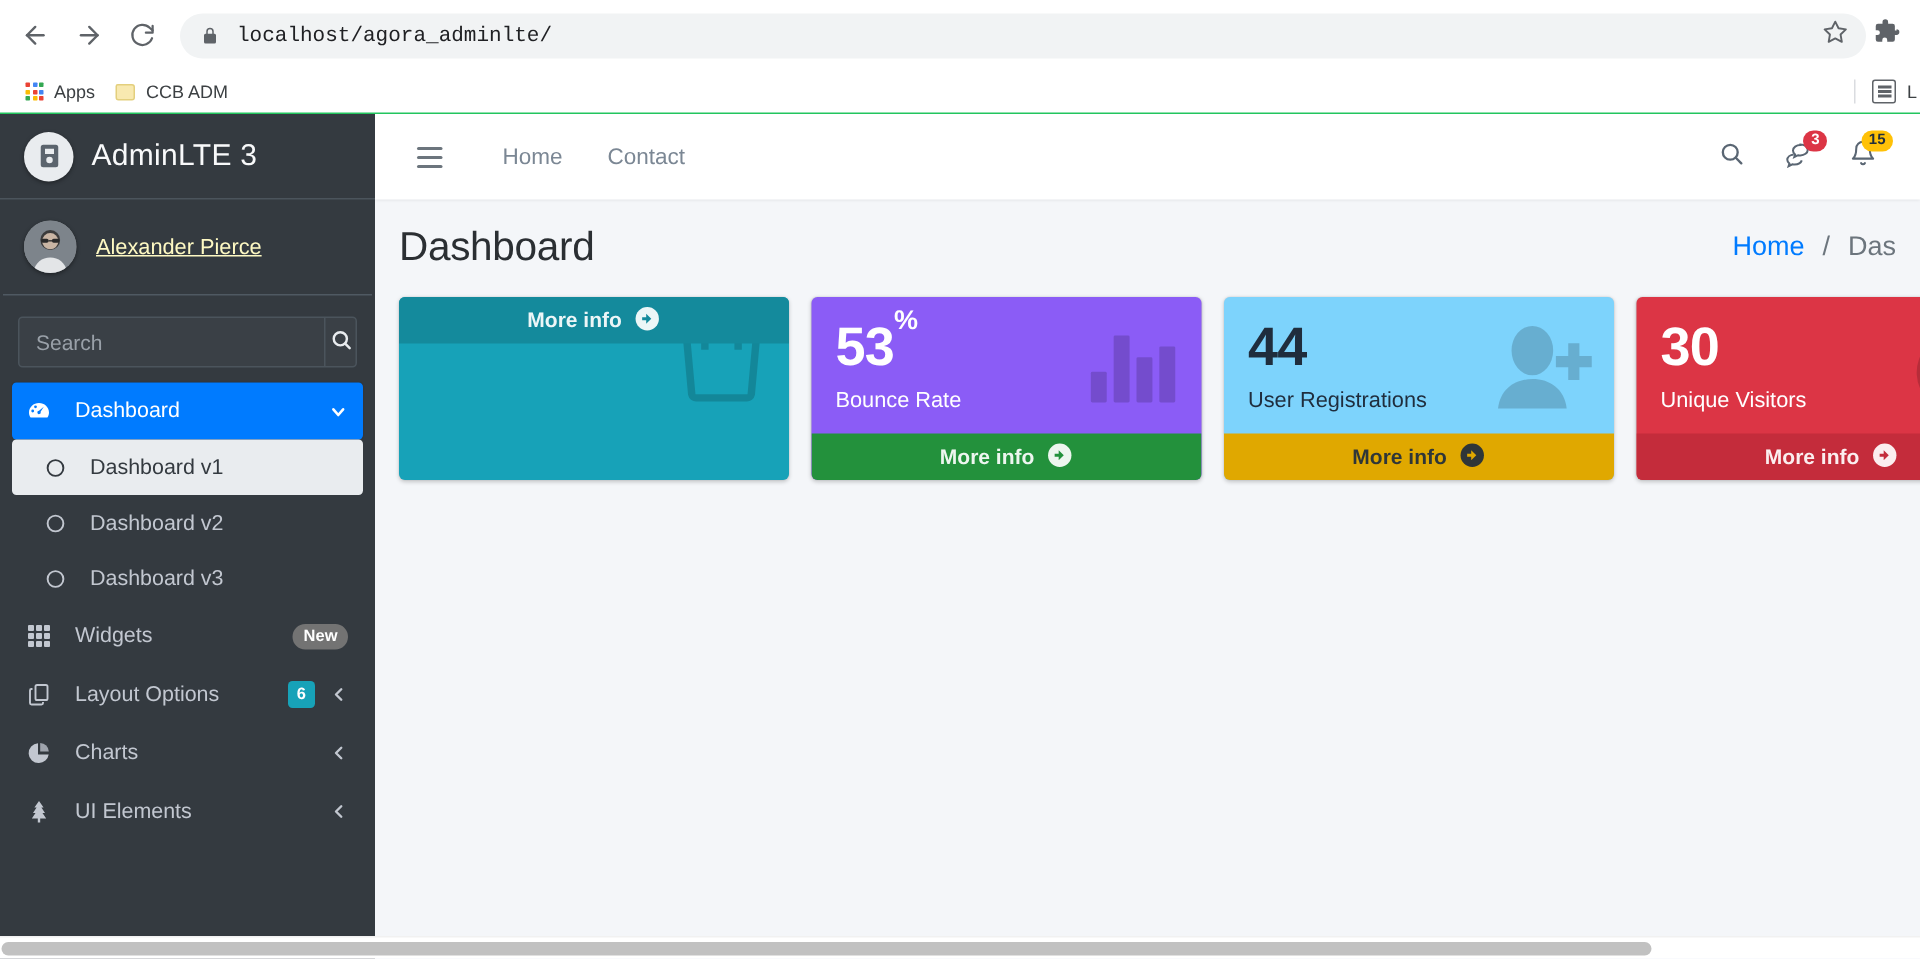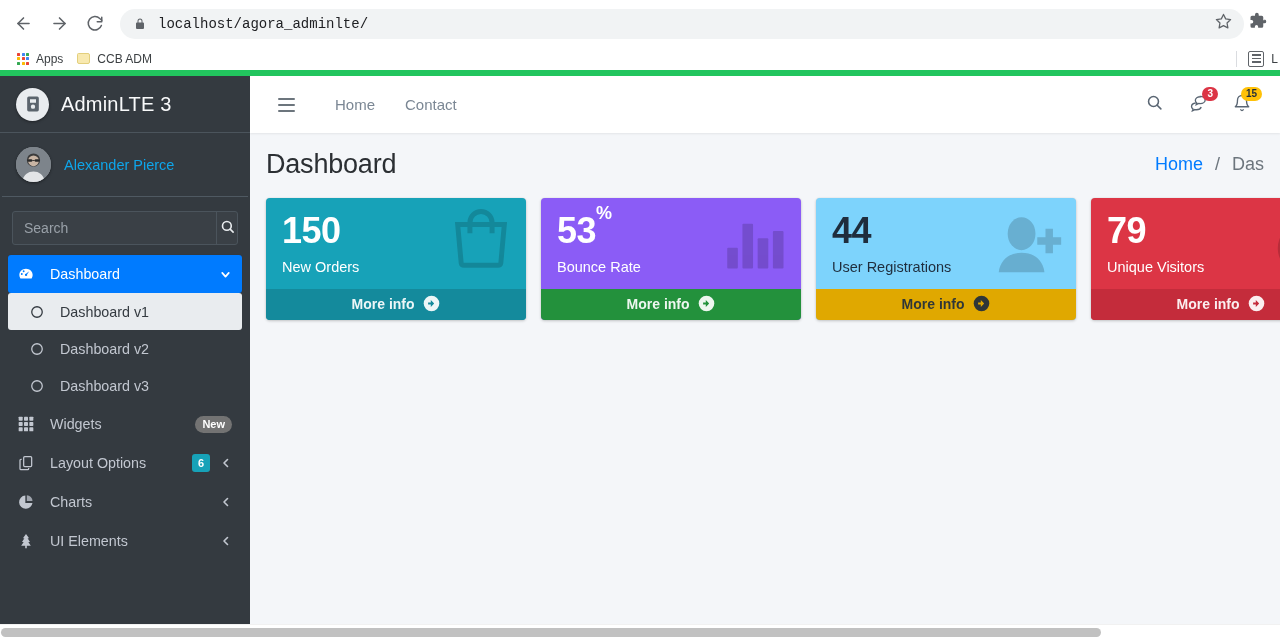--- a/index.html
+++ b/index.html
@@ -64,21 +64,21 @@
     color: #5f6368;
     margin-left: 8px;
   }
 
   .bookmarks-bar {
     height: 29px;
     display: flex;
     align-items: center;
     padding: 0 10px;
     background: #ffffff;
-    border-bottom: 6px solid #22c55e;
+    border-bottom: 1px solid #22c55e;
     position: relative;
   }
   .bm-item {
     display: flex; align-items: center;
     height: 22px;
     padding: 0 7px;
     border-radius: 4px;
     font-size: 12px;
     color: #3c4043;
     white-space: nowrap;
@@ -174,21 +174,21 @@
     width: 35px; height: 35px;
     border-radius: 50%;
     margin-right: 13px;
     flex: none;
     overflow: hidden;
     background: #8a8f94;
     box-shadow: 0 1px 3px rgba(0,0,0,.45);
     position: relative;
   }
   .avatar svg { display: block; }
-  .user-name { font-size: 14.5px; color: #0ea5e9; }
+  .user-name { font-size: 14.5px; color: #fef9c3; text-decoration: underline; }
 
   .search-wrap {
     display: flex;
     margin: 14px 12px 10px 12px;
     height: 34px;
     border-radius: 3px;
     overflow: hidden;
     border: 1px solid #4b545c;
     background: #3a4046;
   }
@@ -709,26 +709,20 @@
 
         <div class="row">
 
           <div class="small-box" style="background:#17a2b8">
             <div class="sb-icon">
               <svg width="70" height="70" viewBox="0 0 24 24" fill="none" stroke="currentColor" stroke-width="1.7">
                   <path d="M4 7h16l-1.2 13.2a1 1 0 0 1-1 .8H6.2a1 1 0 0 1-1-.8z"></path>
                   <path d="M8.2 10V6.4a3.8 3.8 0 0 1 7.6 0V10"></path>
                 </svg>
             </div>
-            <div class="sb-body">
-              <div class="sb-value">
-                <span>150</span>
-              </div>
-              <div class="sb-label">New Orders</div>
-            </div>
             <a class="sb-footer" style="background:#148a9c">
               <span>More info</span>
               <span class="arrow">
                 <svg width="17" height="17" viewBox="0 0 24 24" fill="currentColor">
                     <circle cx="12" cy="12" r="11"></circle>
                     <path d="M11 7.2 15.8 12 11 16.8v-3.3H7.2v-2.9H11z" fill="#148a9c"></path>
                   </svg>
               </span>
             </a>
           </div>
@@ -786,21 +780,21 @@
 
           <div class="small-box" style="background:#dc3545">
             <div class="sb-icon" style="top:18px;right:14px">
               <svg width="64" height="64" viewBox="0 0 24 24" fill="currentColor">
                   <path d="M11 2.4A9.7 9.7 0 0 0 12 21.8a9.7 9.7 0 0 0 9.6-8.3H11z"></path>
                   <path d="M13.3 2.1v8.5h8.5a8.7 8.7 0 0 0-8.5-8.5z" opacity=".8"></path>
                 </svg>
             </div>
             <div class="sb-body">
               <div class="sb-value">
-                <span>79</span>
+                <span>30</span>
               </div>
               <div class="sb-label">Unique Visitors</div>
             </div>
             <a class="sb-footer" style="background:#c42c3b">
               <span>More info</span>
               <span class="arrow">
                 <svg width="17" height="17" viewBox="0 0 24 24" fill="currentColor">
                     <circle cx="12" cy="12" r="11"></circle>
                     <path d="M11 7.2 15.8 12 11 16.8v-3.3H7.2v-2.9H11z" fill="#c42c3b"></path>
                   </svg>

